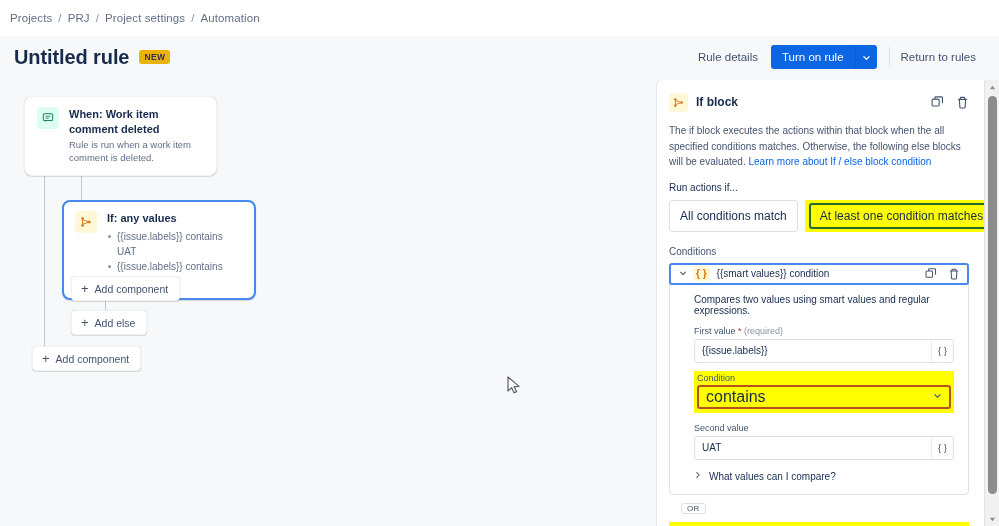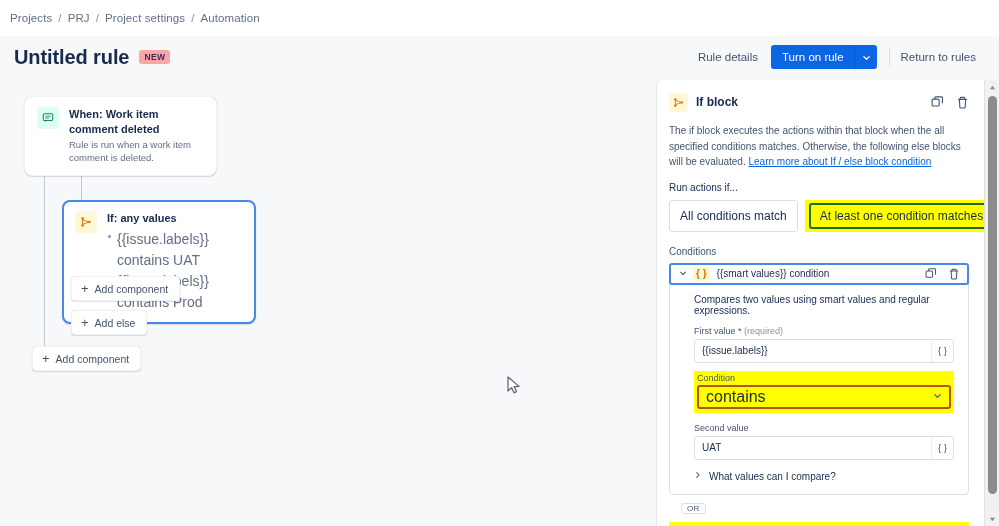--- a/index.html
+++ b/index.html
@@ -23,21 +23,21 @@
 
   
   .title-row {
     position: absolute; left: 0; top: 36px; width: 999px; height: 42px;
     display: flex; align-items: center; padding: 0 14px;
   }
   .page-title {
     font-size: 20px; font-weight: 600; color: #172b4d; letter-spacing: -.1px;
   }
   .new-badge {
-    margin-left: 10px; background: #fca5a5; color: #352c63;
+    margin-left: 10px; background: #eab308; color: #352c63;
     font-size: 8.5px; font-weight: 700; letter-spacing: .4px;
     padding: 2px 5px 1px; border-radius: 3px; line-height: 1.25;
   }
   .title-actions { margin-left: auto; display: flex; align-items: center; gap: 0; }
   .btn-subtle {
     font-size: 11.5px; color: #42526e; background: transparent;
     border: none; padding: 5px 9px; border-radius: 3px; cursor: pointer;
     font-family: inherit;
   }
   .btn-primary-split { display: flex; margin: 0 10px 0 4px; }
@@ -66,21 +66,21 @@
   }
   .node-icon {
     width: 22px; height: 22px; border-radius: 4px; flex: 0 0 22px;
     display: flex; align-items: center; justify-content: center; margin-right: 10px;
   }
   .node-icon.green { background: #dcfff1; }
   .node-icon.yellow { background: #fff7d6; }
   .node-title { font-size: 11px; font-weight: 600; color: #172b4d; line-height: 1.35; }
   .node-sub { font-size: 9.5px; color: #626f86; line-height: 1.45; margin-top: 1px; }
   .node-list { margin-top: 3px; }
-  .node-li { font-size: 14px; color: #626f86; line-height: 1.5; padding-left: 10px; position: relative; }
+  .node-li { font-size: 10px; color: #626f86; line-height: 1.5; padding-left: 10px; position: relative; }
   .node-li::before {
     content: ""; position: absolute; left: 1px; top: 6px;
     width: 3px; height: 3px; border-radius: 50%; background: #8993a4;
   }
 
   #trigger-card { left: 24px; top: 18px; width: 193px; }
   #if-card {
     left: 62px; top: 122px; width: 194px;
     border: 2px solid #4688ec; padding: 9px 11px;
   }
@@ -127,21 +127,21 @@
     width: 19px; height: 19px; border-radius: 4px; background: #fff7d6;
     display: flex; align-items: center; justify-content: center; margin-right: 8px;
   }
   .panel-title { font-size: 12px; font-weight: 600; color: #172b4d; }
   .panel-head-actions { margin-left: auto; display: flex; gap: 12px; align-items: center; }
   .ic-btn { cursor: pointer; display: flex; align-items: center; justify-content: center; }
 
   .panel-desc {
     font-size: 10px; color: #44546f; line-height: 1.55; margin-top: 9px;
   }
-  .panel-desc a { color: #0c66e4; text-decoration: underline; cursor: pointer; }
+  .panel-desc a { color: #0c66e4; cursor: pointer; }
 
   .field-label { font-size: 10px; color: #172b4d; margin-top: 12px; }
   .seg-row { display: flex; gap: 0; margin-top: 7px; align-items: stretch; }
   .seg {
     font-size: 12px; color: #172b4d; background: #fff; border: 1px solid #dcdfe4;
     border-radius: 3px; padding: 5px 10px; cursor: pointer; font-family: inherit;
     white-space: nowrap;
   }
   .seg-hl-wrap { background: #ffff00; padding: 3px 6px 3px 4px; margin-left: 7px; display: inline-flex; }
   .seg.selected { border: 2px solid #216c2a; background: #ffff00; padding: 4px 9px; }

